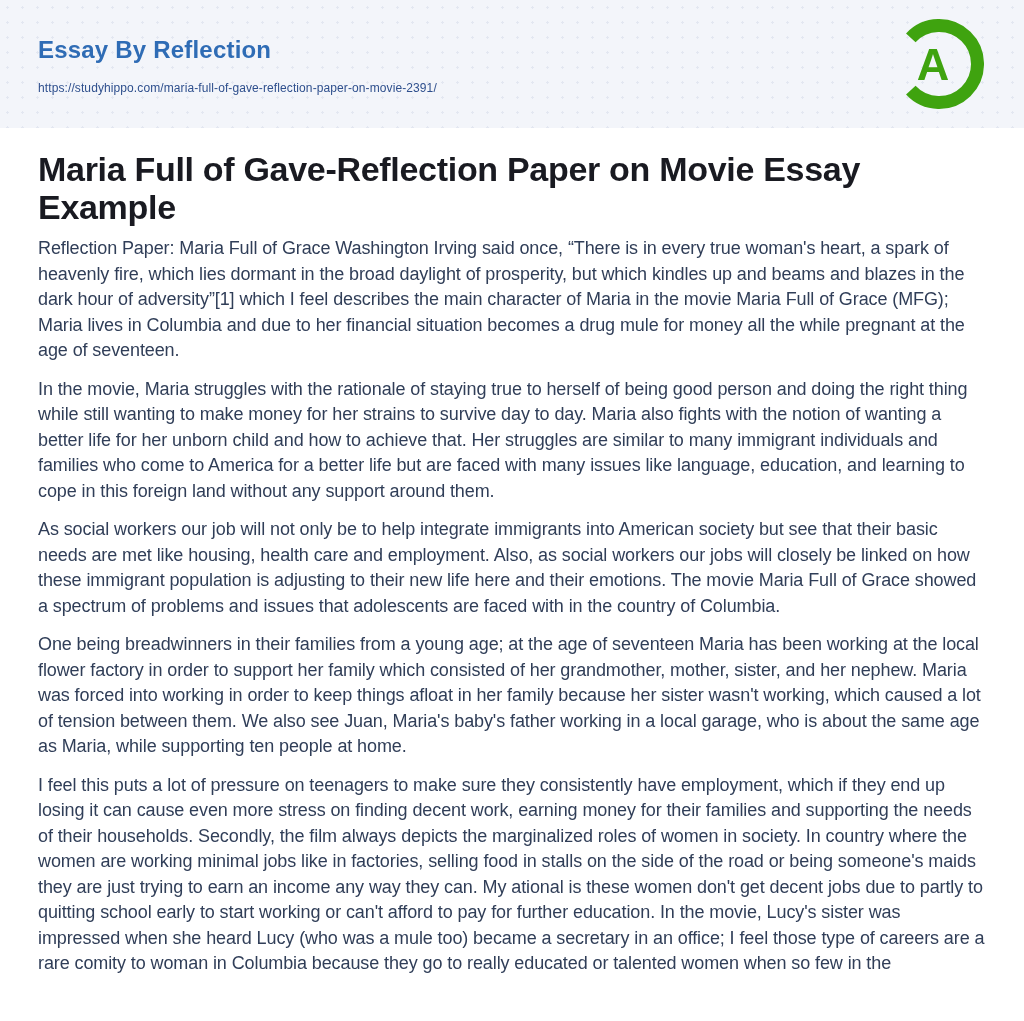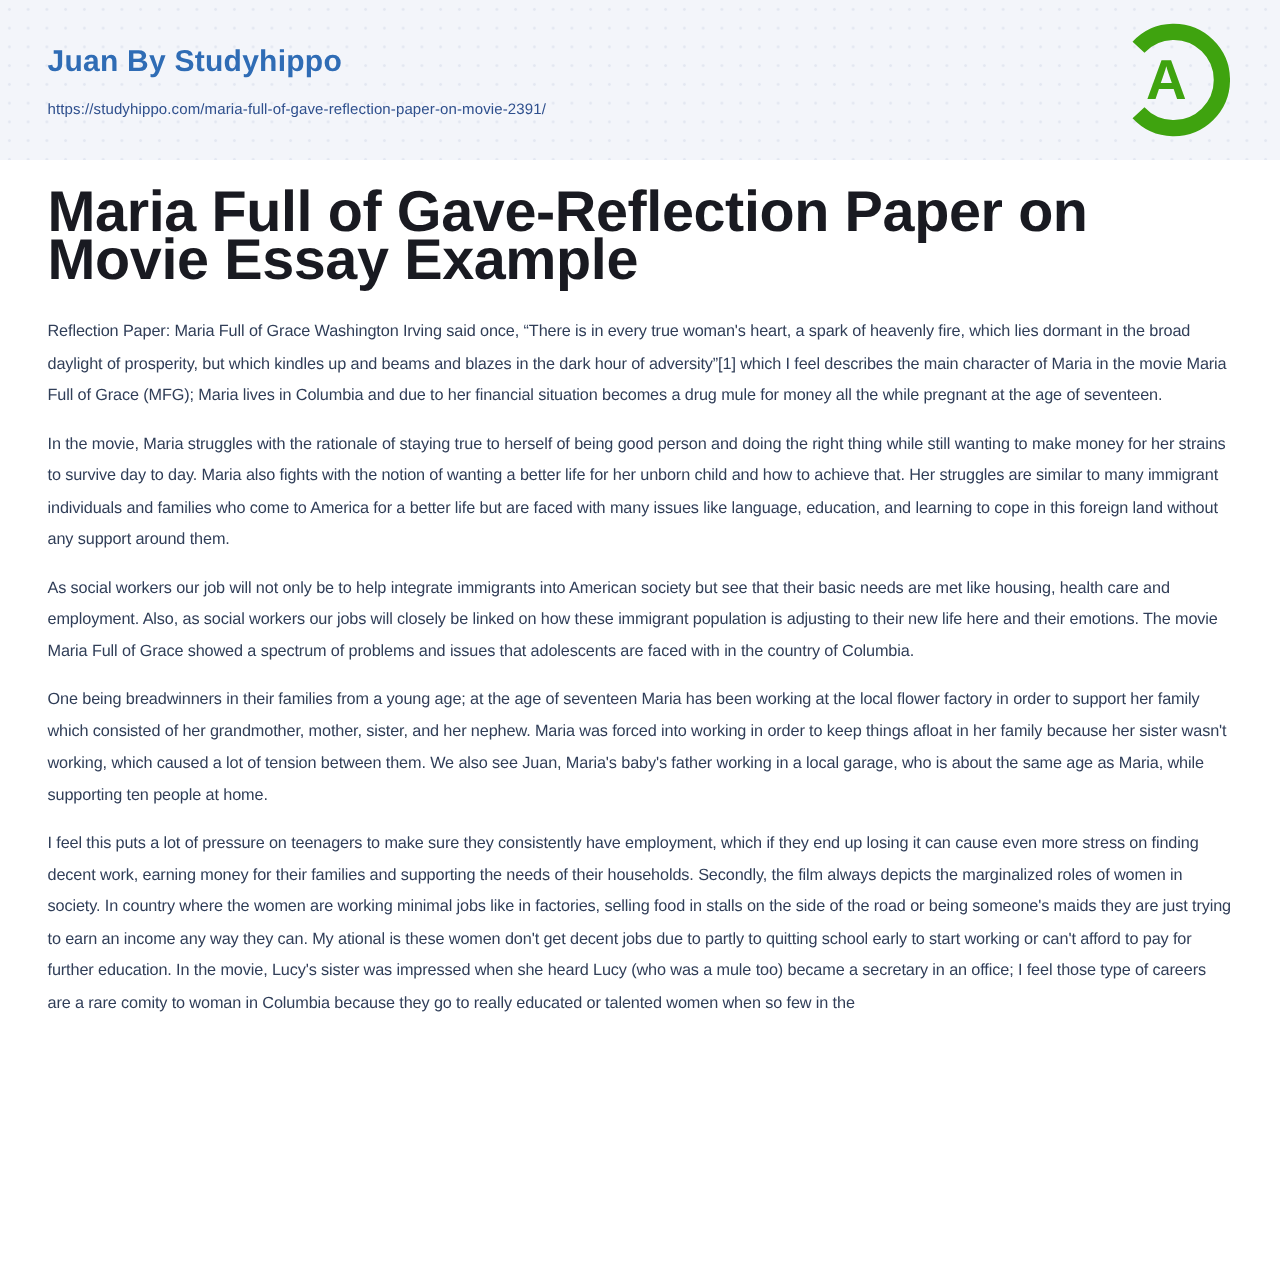--- a/index.html
+++ b/index.html
@@ -55,43 +55,43 @@
     flex: 0 0 auto;
     margin-right: 2px;
   }
 
   
   .article {
     padding: 22px 38px 0 38px;
   }
   .article-title {
     max-width: 892px;
-    font-size: 46px;
+    font-size: 34px;
     line-height: 38px;
     font-weight: 700;
     letter-spacing: -0.3px;
     color: var(--heading-dark);
-    margin-bottom: 26px;
+    margin-bottom: 10px;
   }
   .article-body p {
     max-width: 948px;
-    font-size: 13px;
+    font-size: 18px;
     line-height: 25.5px;
     letter-spacing: -0.1px;
     color: var(--body-text);
     margin-bottom: 13px;
   }
 </style>
 </head>
 <body style="--accent-blue: #2f6cb5; --url-navy: #2e4f8d; --heading-dark: #191a21; --body-text: #303e58; --header-bg: #f3f5fa; --logo-green: #3fa30f;">
 
 <header class="site-header">
   <div class="header-inner">
     <div class="header-text">
-      <div class="site-title">Juan By Studyhippo</div>
+      <div class="site-title">Essay By Reflection</div>
       <a class="site-url" href="#">https://studyhippo.com/maria-full-of-gave-reflection-paper-on-movie-2391/</a>
     </div>
     <div class="logo-wrap">
       <svg viewBox="0 0 92 92" width="92" height="92">
 
         <path d="M 18.8 72.2 A 38.5 38.5 0 1 0 18.8 19.8" fill="none" stroke="#3fa30f" stroke-width="13" stroke-linecap="butt"></path>
         <text x="41" y="61.5" text-anchor="middle" font-family="Liberation Sans, sans-serif" font-size="45" font-weight="bold" fill="#3fa30f">A</text>
       </svg>
     </div>
   </div>

